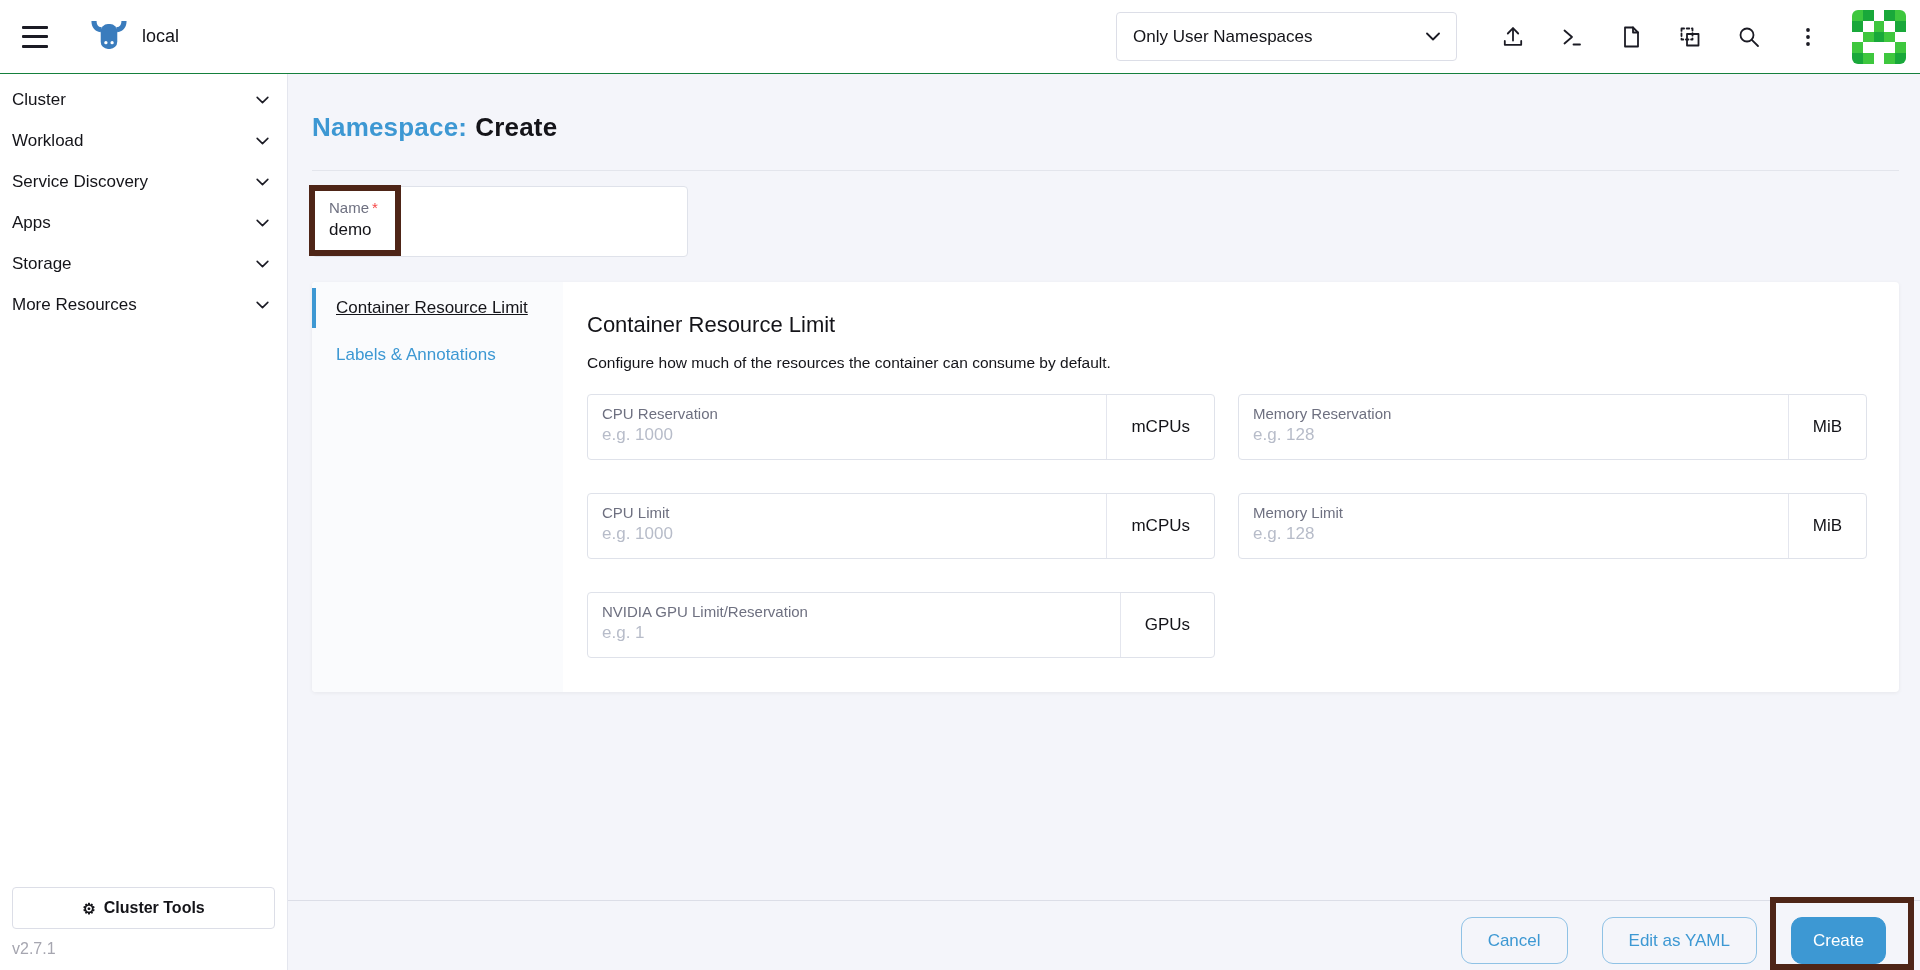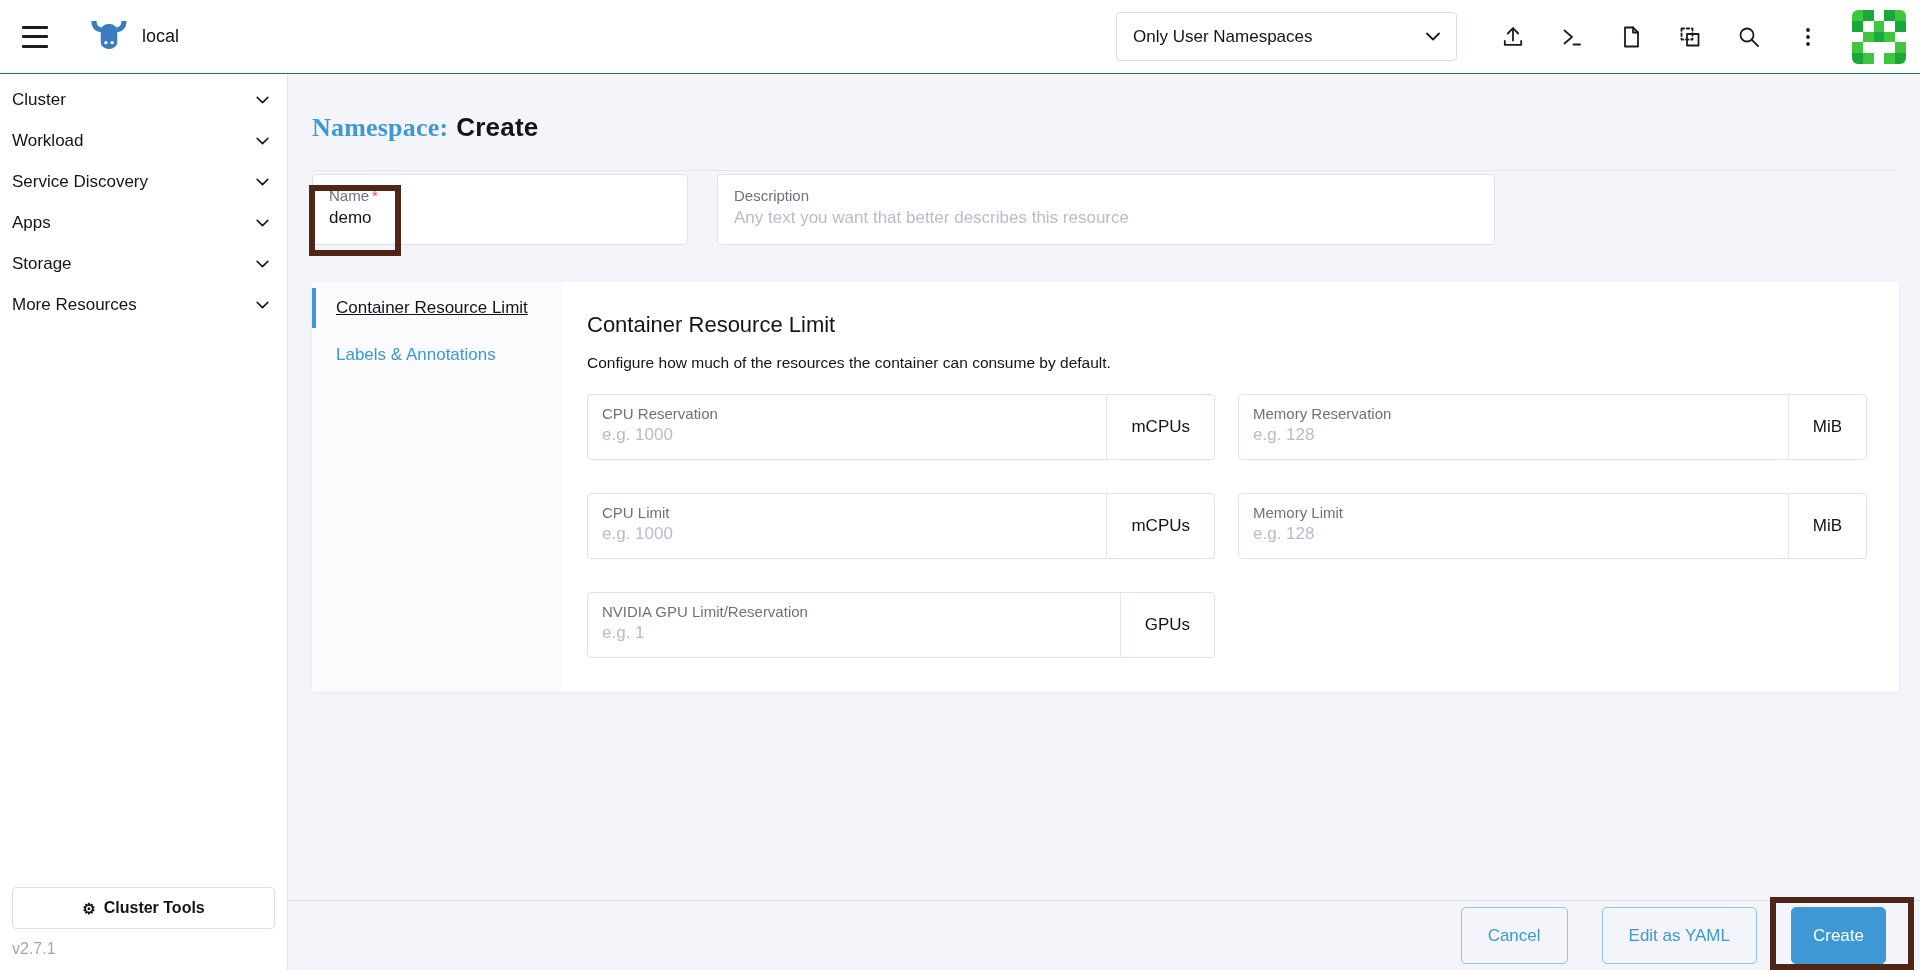--- a/index.html
+++ b/index.html
@@ -55,25 +55,25 @@
   }
   .gear-glyph { font-size:15px; line-height:1; }
   .version { position:absolute; left:12px; bottom:12px; color:#a6a6b0; font-size:16px; }
 
   
   .main {
     position:absolute; top:74px; left:288px; right:0; bottom:0;
     background:#f4f5fa;
   }
   .page-head { position:absolute; top:38px; left:24px; font-size:26px; letter-spacing:.2px; }
-  .page-head .ns { color:#3d98d3;font-family:Liberation Serif, serif; }
+  .page-head .ns { color:#3d98d3; }
   .page-head .action { color:#141419; margin-left:8px; }
   .title-divider { position:absolute; top:96px; left:24px; right:21px; height:1px; background:#e3e5ec; }
 
-  .form-row { position:absolute; top:100px; left:24px; display:flex; gap:29px; }
+  .form-row { position:absolute; top:112px; left:24px; display:flex; gap:29px; }
   .top-field {
     background:#fff; border:1px solid #dfe2ea; border-radius:4px; height:71px;
     padding:12px 16px 10px; display:flex; flex-direction:column;
   }
   .top-field.name { width:376px; }
   .top-field.desc { width:778px; }
   .top-label { font-size:15px; color:#6e7080; }
   .req { color:#f64747; margin-left:3px; }
   .top-input { border:0; outline:0; background:transparent; font-family:inherit;
     font-size:17px; color:#141419; margin-top:4px; width:100%; }
@@ -106,21 +106,21 @@
   .res-label { font-size:15px; color:#6e7080; white-space:nowrap; }
   .res-input { border:0; outline:0; background:transparent; font-family:inherit;
     font-size:17px; color:#141419; margin-top:3px; width:100%; }
   .res-input::placeholder { color:#b7bcc9; }
   .res-unit { border-left:1px solid #e4e6ee; display:flex; align-items:center;
     padding:0 24px; font-size:17px; color:#141419; white-space:nowrap; }
 
   
   .footer-divider { position:absolute; left:0; right:0; bottom:69px; height:1px; background:#dcdee7; }
   .footer-actions { position:absolute; right:34px; bottom:6px; display:flex; gap:34px; align-items:center; }
-  .btn { height:57px; border-radius:5px; font-family:inherit; font-size:17px; cursor:pointer;
+  .btn { height:47px; border-radius:11px; font-family:inherit; font-size:17px; cursor:pointer;
     display:flex; align-items:center; justify-content:center; }
   .btn-ghost { background:transparent; color:#3d98d3; border:1px solid rgba(61,152,211,.55); padding:0 26px; }
   .btn-primary { background:#3d98d3; color:#fff; border:1px solid #3d98d3; padding:0 21px; }
 
   
   .annotation { position:absolute; border:6px solid #4e2517; z-index:40; pointer-events:none; }
   #ann-name { left:309px; top:185px; width:92px; height:71px; }
   #ann-create { left:1770px; top:897px; width:144px; height:73px; }
 
   svg.ico { stroke:#1b1b24; fill:none; stroke-width:1.8; stroke-linecap:round; stroke-linejoin:round; }
@@ -279,24 +279,20 @@
   <div class="title-divider"></div>
 
   <div class="form-row">
     <label class="top-field name">
       <span class="top-label">
         <span>Name</span><span class="req">*</span>
       </span>
       <input class="top-input" type="text" value="demo" style="">
     </label>
 
-    <label class="top-field desc">
-      <span class="top-label">Description</span>
-      <input class="top-input" type="text" placeholder="Any text you want that better describes this resource" style="">
-    </label>
   </div>
 
   <section class="card">
     <div class="tab-col">
       <div class="tab-item active">
         <span class="tab-label">Container Resource Limit</span>
       </div>
       <div class="tab-item">
         <span class="tab-label">Labels &amp; Annotations</span>
       </div>

